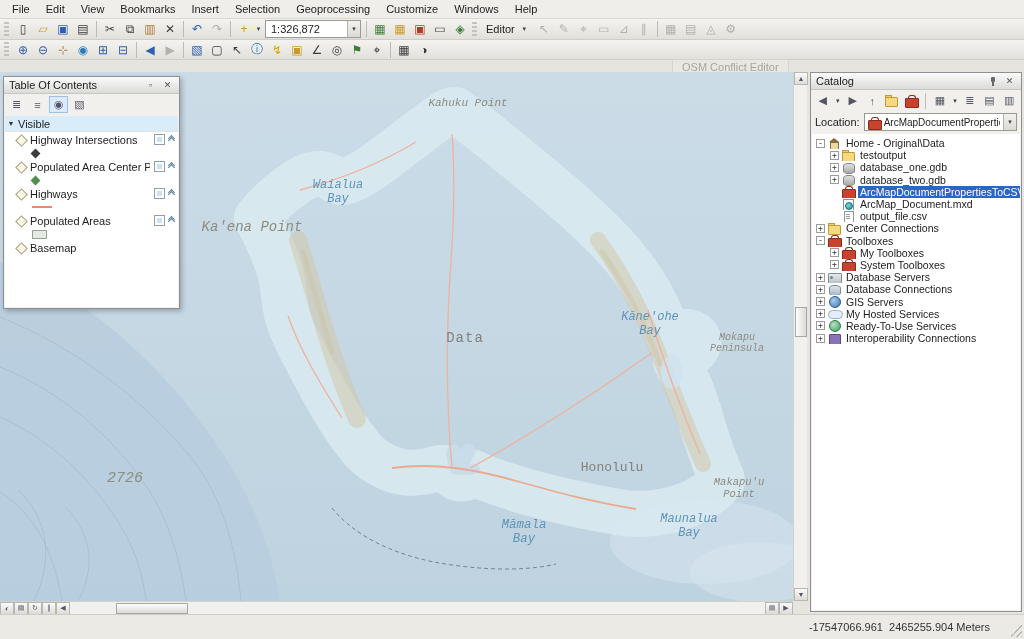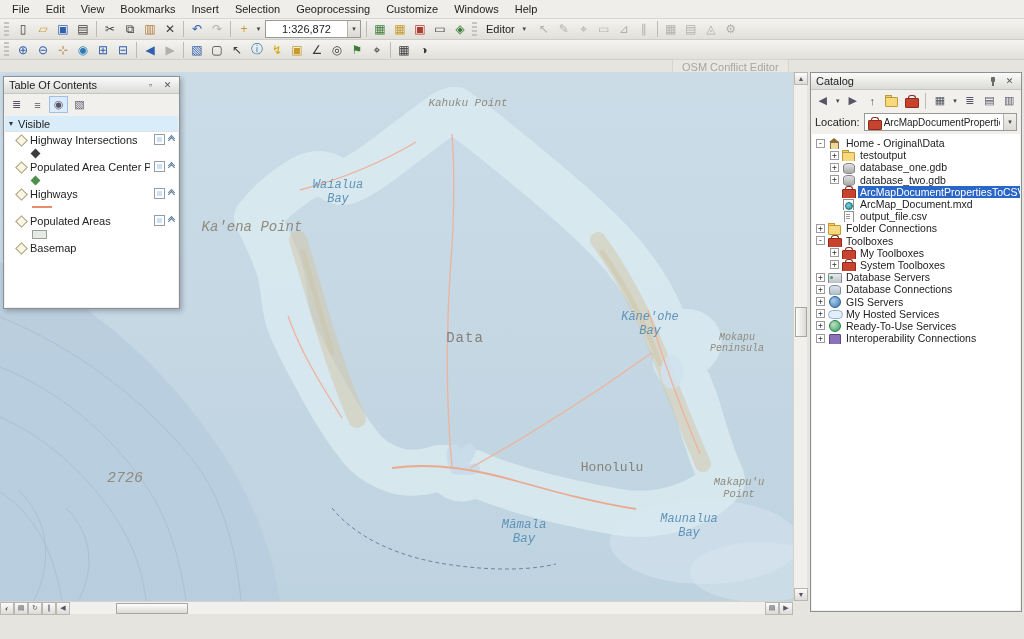--- a/index.html
+++ b/index.html
@@ -27,21 +27,21 @@
   .c-blue{color:#2f5fae}.c-red{color:#b03a2e}.c-yellow{color:#c79a2a}
   .c-green{color:#3e7d3a}.c-dark{color:#3a3a3a}.c-teal{color:#2a7ab8}
   .c-gold{color:#d6a500}.c-brown{color:#b07c3a}
   .sep { width:1px; height:16px; background:#bdbbb5; margin:0 3px; }
   .grip { width:5px; height:15px; margin:0 4px 0 2px;
     background:repeating-linear-gradient(180deg,#c4c2bb 0 2px,transparent 2px 4px);
     border-radius:1px; }
   .mini-dd { width:9px; font-size:7px; color:#444; text-align:center; }
   .scale-combo { display:flex; align-items:center; height:18px; width:96px;
     background:#fff; border:1px solid #9a9a94; margin:0 2px; }
-  .scale-combo .val { flex:1; padding-left:16px; }
+  .scale-combo .val { flex:1; padding-left:5px; }
   .combo-btn { width:13px; height:16px; background:linear-gradient(#f2f1ee,#dcdad4);
     border-left:1px solid #b5b3ae; display:flex; align-items:center;
     justify-content:center; font-size:7px; color:#444; }
   .editor-dd { display:flex; align-items:center; height:18px; padding:4px 5px;
     gap:5px; color:#222; }
   .osm-float { position:absolute; left:672px; top:59px; padding:1px 9px 2px;
     color:#a7a5a0; border:1px solid #d6d4cf; background:#e9e7e2; }
 
   
   .mapwrap { position:absolute; left:0; top:72px; width:807px; height:542px;
@@ -539,21 +539,21 @@
         <span class="tlabel">ArcMap_Document.mxd</span>
       </div>
       <div class="trow" style="padding-left:18px">
         <span class="exp noexp"></span>
         <span class="ic ic-csv"></span>
         <span class="tlabel">output_file.csv</span>
       </div>
       <div class="trow" style="padding-left:4px">
         <span class="exp">+</span>
         <span class="ic ic-folder"></span>
-        <span class="tlabel">Folder Connections</span>
+        <span class="tlabel">Center Connections</span>
       </div>
       <div class="trow" style="padding-left:4px">
         <span class="exp">-</span>
         <span class="ic ic-tbx"></span>
         <span class="tlabel">Toolboxes</span>
       </div>
       <div class="trow" style="padding-left:18px">
         <span class="exp">+</span>
         <span class="ic ic-tbx"></span>
         <span class="tlabel">My Toolboxes</span>
@@ -589,14 +589,18 @@
         <span class="tlabel">Ready-To-Use Services</span>
       </div>
       <div class="trow" style="padding-left:4px">
         <span class="exp">+</span>
         <span class="ic ic-interop"></span>
         <span class="tlabel">Interoperability Connections</span>
       </div>
     </div>
   </div>
 
+  <div class="statusbar">
+    <span class="coords">-17547066.961  2465255.904 Meters</span>
+    <span class="sizegrip"></span>
+  </div>
 
 </div>
 
 </body></html>

